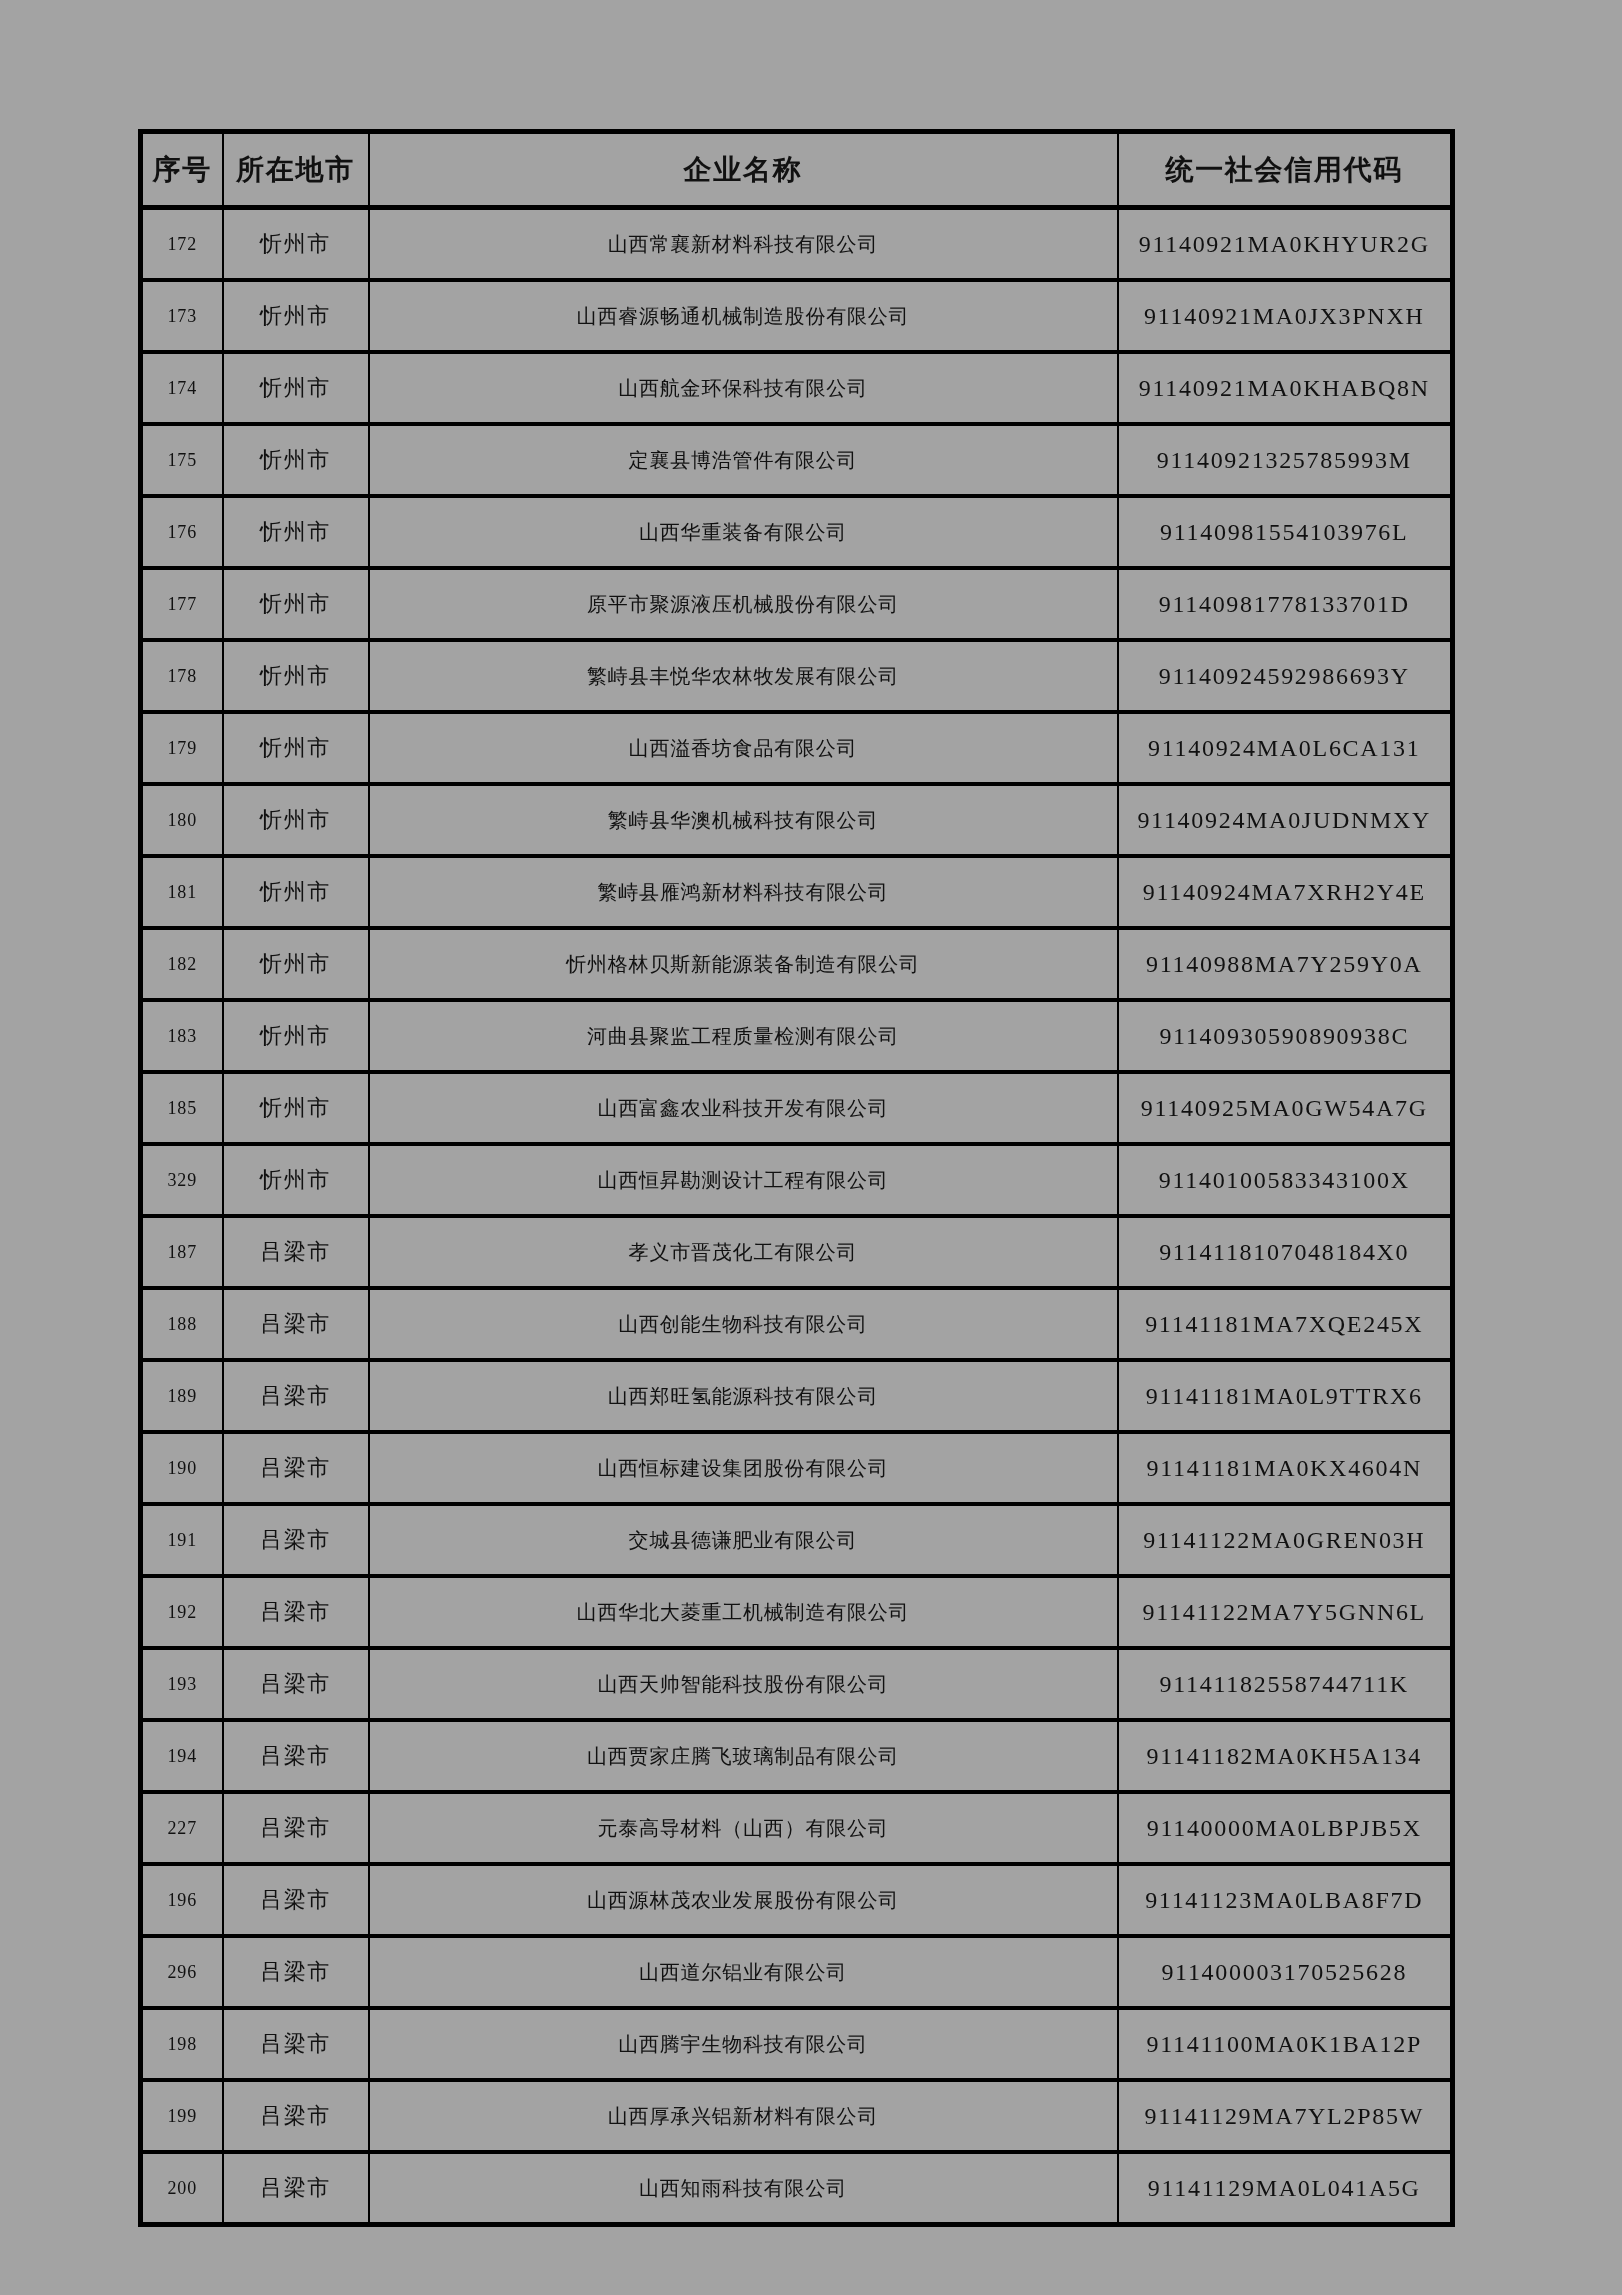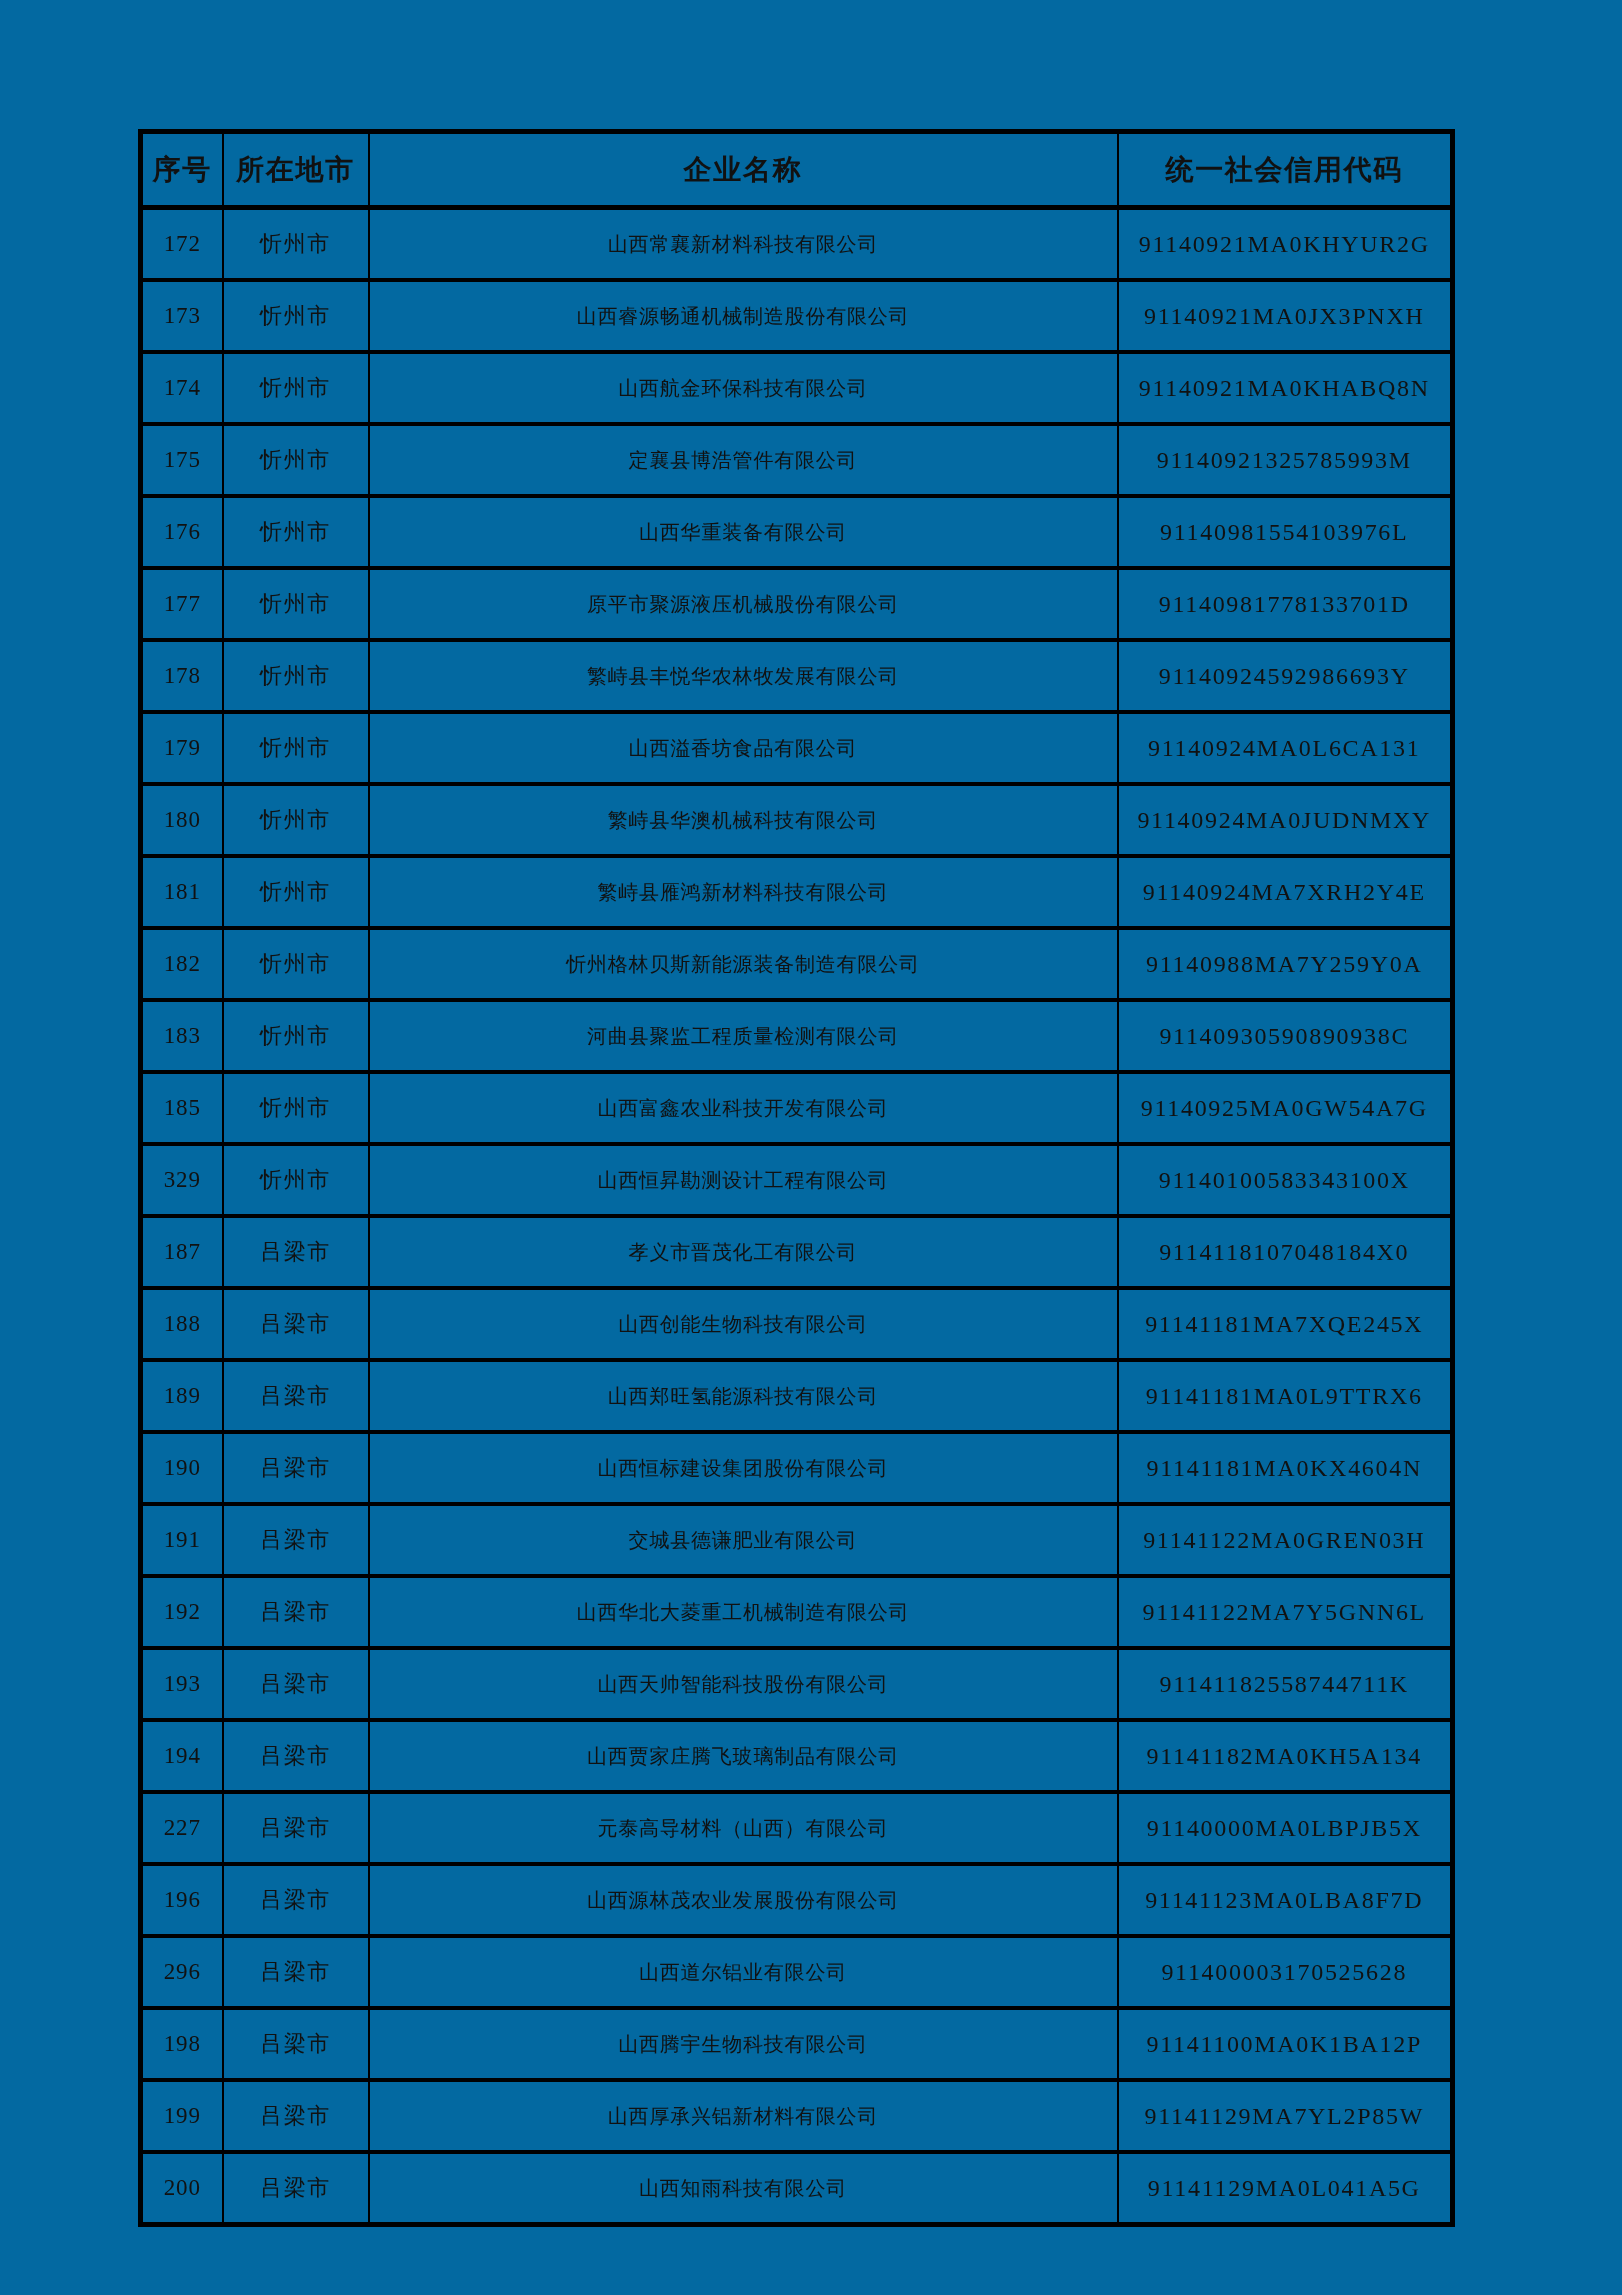--- a/index.html
+++ b/index.html
@@ -4,21 +4,21 @@
 <style>
   html, body {
     margin: 0;
     padding: 0;
     background: #ffffff;
   }
   .page {
     position: relative;
     width: 1622px;
     height: 2295px;
-    background: #0369a1;
+    background: #a3a3a3;
     font-family: "Liberation Serif", "DejaVu Serif", serif;
     color: #111111;
   }
   table.company-table {
     position: absolute;
     left: 138px;
     top: 129px;
     width: 1312px;
     border-collapse: collapse;
     table-layout: fixed;
@@ -47,21 +47,21 @@
     text-align: center;
     vertical-align: middle;
     border-left: 2.5px solid #000000;
     border-right: 2.5px solid #000000;
     border-bottom: 4.2px solid #000000;
     padding: 0;
     overflow: hidden;
     white-space: nowrap;
   }
   tbody td.cell-no {
-    font-size: 23px;
+    font-size: 18px;
     letter-spacing: 0.8px;
     text-align: center;
   }
   tbody td.cell-city {
     font-size: 22px;
     letter-spacing: 1.7px;
   }
   tbody td.cell-company {
     font-size: 20px;
     letter-spacing: 0.8px;

